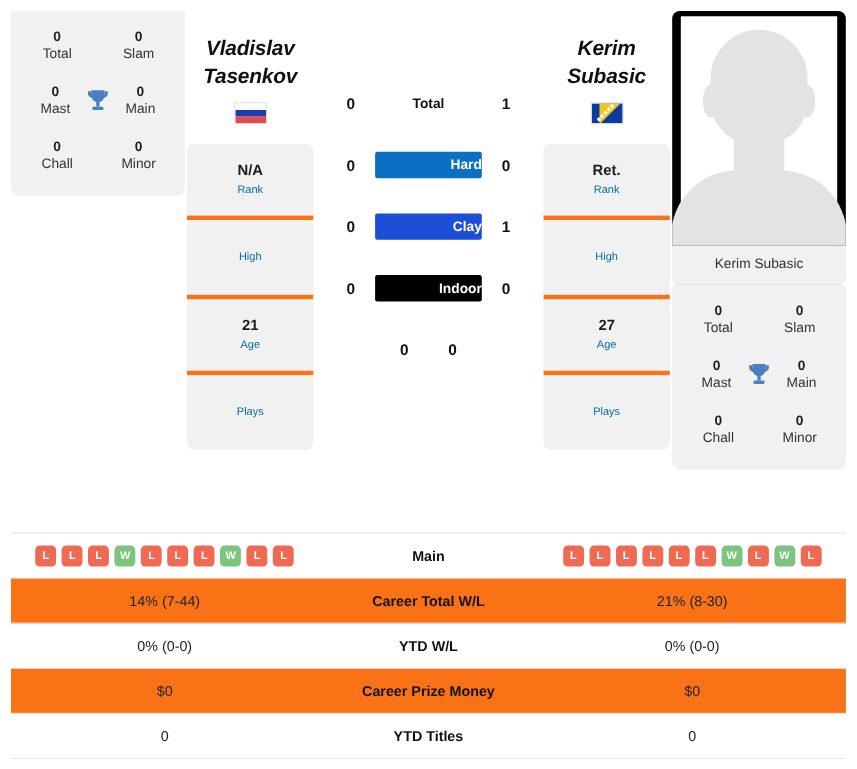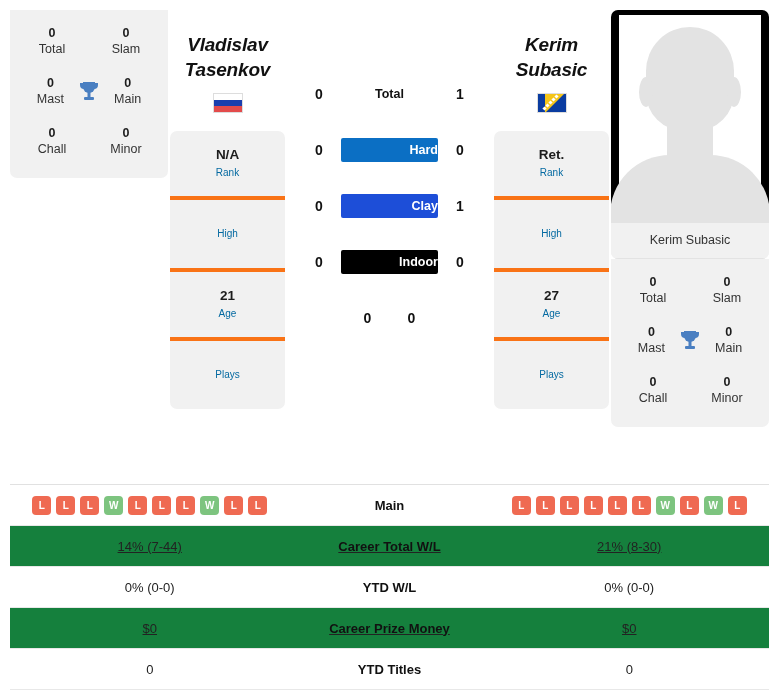--- a/index.html
+++ b/index.html
@@ -217,21 +217,21 @@
   .table {
     margin: 12px 10px 0 10px;
     border-top: 1px solid #e1e1e1;
   }
   .trow {
     display: flex;
     align-items: center;
     height: 41px;
     border-bottom: 1px solid #e8e8e8;
   }
-  .trow.alt { background: #15803d; text-decoration: underline; }
+  .trow.alt { background: #f97316; }
   .tcell-side {
     flex: 1 1 0;
     text-align: center;
     font-size: 13px;
     color: #222;
   }
   .tcell-mid {
     width: 200px;
     flex: 0 0 200px;
     text-align: center;

